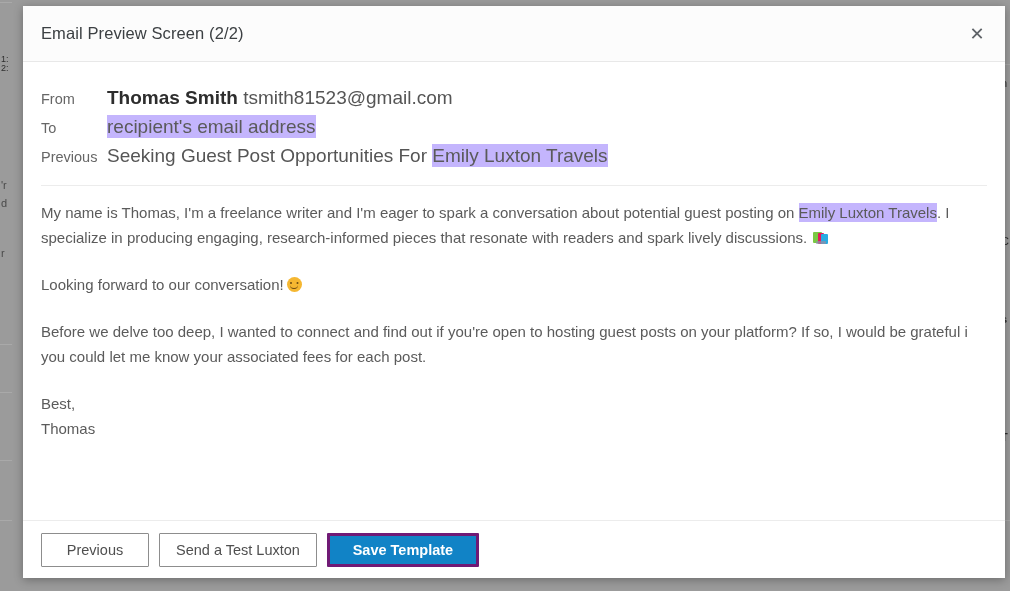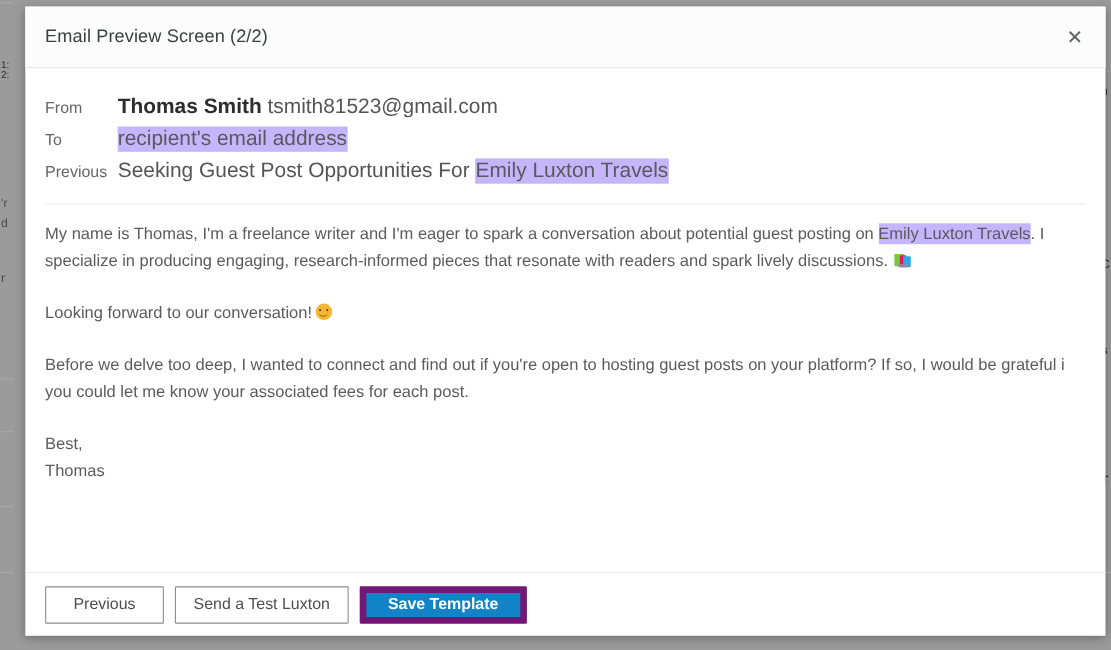--- a/index.html
+++ b/index.html
@@ -218,21 +218,21 @@
     border-radius: 1px;
   }
   .btn-outline {
     background: #ffffff;
     border: 1px solid #8d8d8d;
     color: #4f4f4f;
     min-width: 108px;
   }
   .btn-primary {
     background: #1183c6;
-    border: 6px solid #701a75;
+    border: 3px solid #701a75;
     color: #ffffff;
     font-weight: bold;
     min-width: 152px;
   }
 </style>
 </head>
 <body>
 
 <div class="backdrop">
   <div class="backdrop-fragments">

